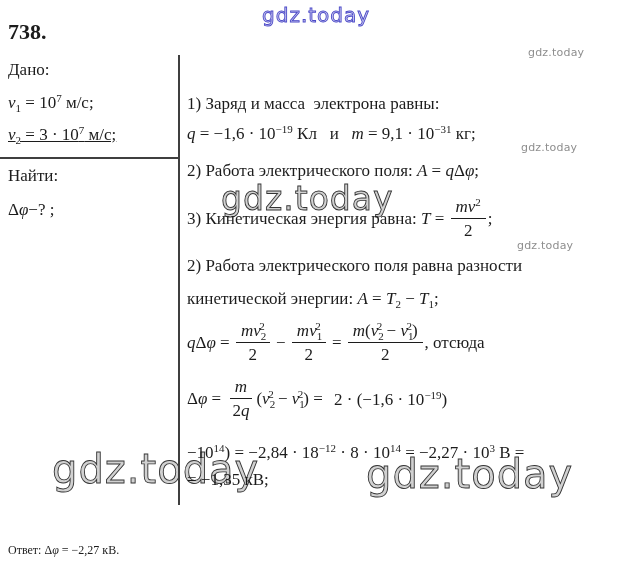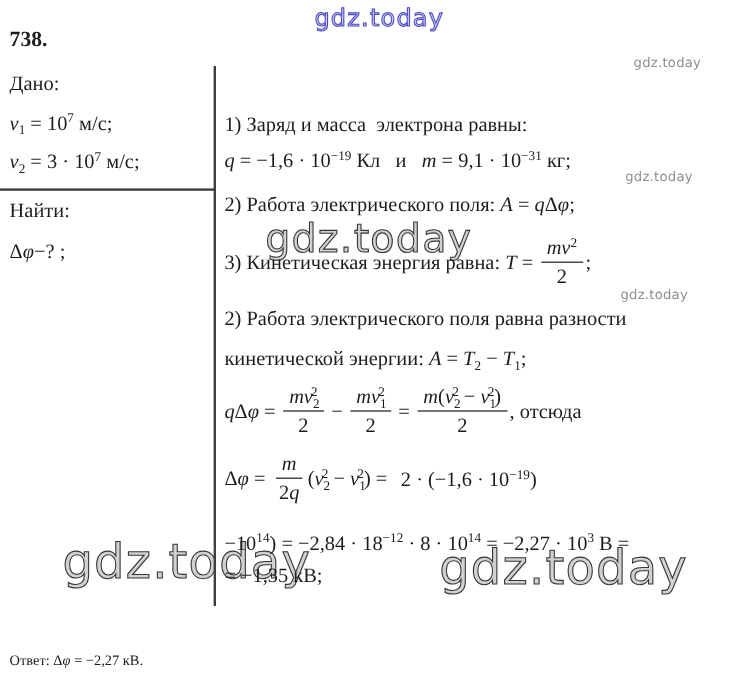--- a/index.html
+++ b/index.html
@@ -1,21 +1,21 @@
 <!DOCTYPE html>
 <html><head>
 <meta charset="utf-8">
 <style>
   html,body{margin:0;padding:0;background:#fff;}
   .page{
     position:relative;width:623px;height:566px;background:#ffffff;overflow:hidden;
     font-family:"Liberation Serif","DejaVu Serif",serif;color:#1c1c1c;font-size:17px;
   }
   .abs{position:absolute;white-space:pre;line-height:22px;}
-  .probnum{font-weight:bold;font-size:18px;}
+  .probnum{font-weight:bold;font-size:22px;}
   .rcol{left:187px;}
   .line{display:flex;align-items:center;white-space:pre;}
   
   .rt-n{white-space:pre;}
   .rt-i{font-style:italic;white-space:pre;}
   .rt-sup{font-size:11px;vertical-align:6px;line-height:0;white-space:pre;}
   .rt-sub{font-size:11px;vertical-align:-4px;line-height:0;white-space:pre;}
   .rt-sub + .rt-sup{margin-left:-7px;} 
   
   .frac{display:inline-flex;flex-direction:column;align-items:center;vertical-align:middle;line-height:1.15;margin:0 2px;}
@@ -50,21 +50,21 @@
   <div class="wm wm-big wm-b2">gdz.today</div>
   <div class="wm wm-big wm-b3">gdz.today</div>
 
   <div class="vrule"></div>
   <div class="hrule"></div>
 
   <div class="abs probnum" style="left:8px;top:21px;">738.</div>
 
   <div class="abs" style="left:8px;top:59px;">Дано:</div>
   <div class="abs" style="left:8px;top:92px;"><span class="rt-i">v</span><span class="rt-sub">1</span><span class="rt-n"> = 10</span><span class="rt-sup">7</span><span class="rt-n"> м/с;</span></div>
-  <div class="abs" style="left:8px;top:124px;"><span class="rt-i">v</span><span class="rt-sub">2</span><span class="rt-n"> = 3 · 10</span><span class="rt-sup">7</span><span class="rt-n"> м/с;</span></div>
+  <div class="abs" style="left:8px;top:124px;text-decoration:underline;"><span class="rt-i">v</span><span class="rt-sub">2</span><span class="rt-n"> = 3 · 10</span><span class="rt-sup">7</span><span class="rt-n"> м/с;</span></div>
 
   <div class="abs" style="left:8px;top:165px;">Найти:</div>
   <div class="abs" style="left:8px;top:199px;"><span class="rt-n">Δ</span><span class="rt-i">φ</span><span class="rt-n">−? ;</span></div>
 
 
   <div class="abs rcol" style="top:93px;"><span class="rt-n">1) Заряд и масса  электрона равны:</span></div>
   <div class="abs rcol" style="top:123px;"><span class="rt-i">q</span><span class="rt-n"> = −1,6 · 10</span><span class="rt-sup">−19</span><span class="rt-n"> Кл   и   </span><span class="rt-i">m</span><span class="rt-n"> = 9,1 · 10</span><span class="rt-sup">−31</span><span class="rt-n"> кг;</span></div>
   <div class="abs rcol" style="top:160px;"><span class="rt-n">2) Работа электрического поля: </span><span class="rt-i">A</span><span class="rt-n"> = </span><span class="rt-i">q</span><span class="rt-n">Δ</span><span class="rt-i">φ</span><span class="rt-n">;</span></div>
 
   <div class="abs rcol line" style="top:194px;height:50px;">

